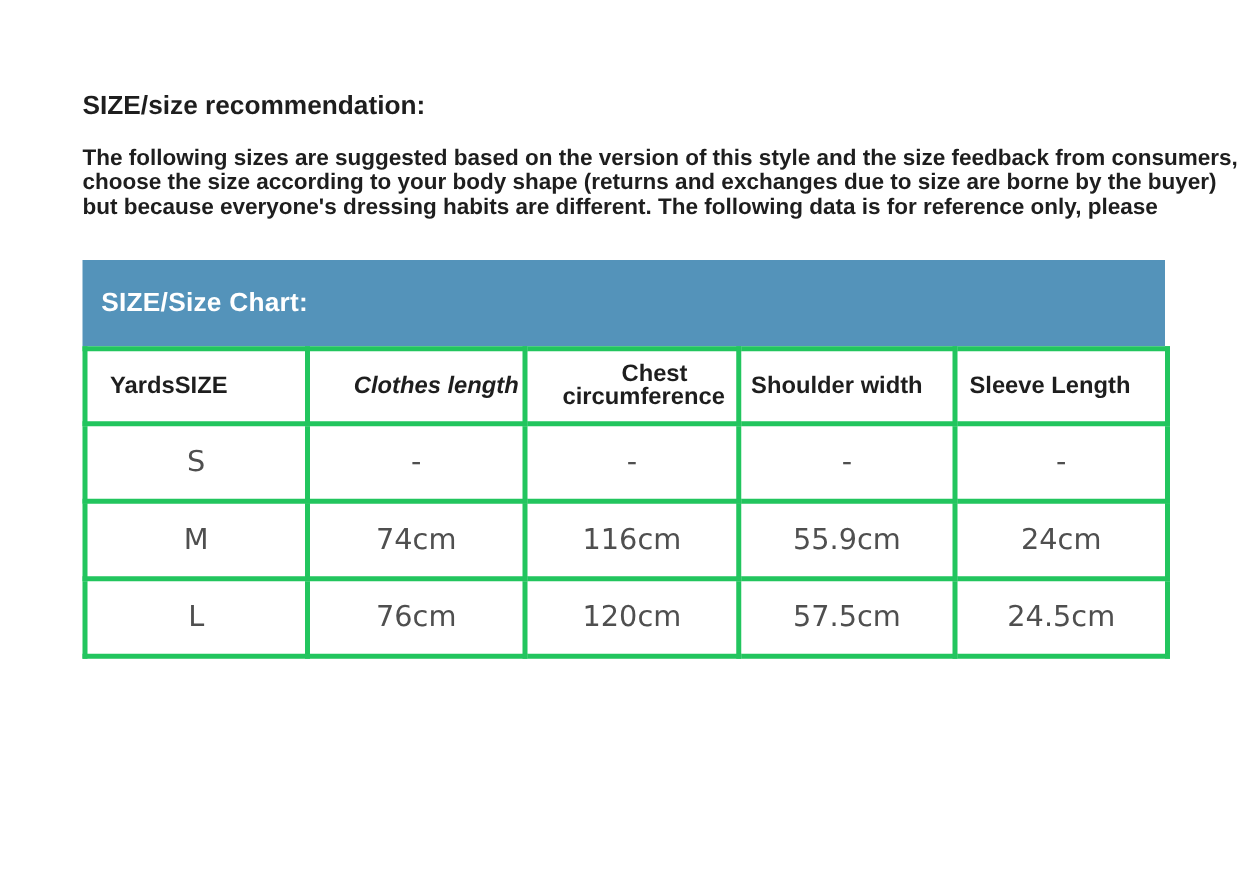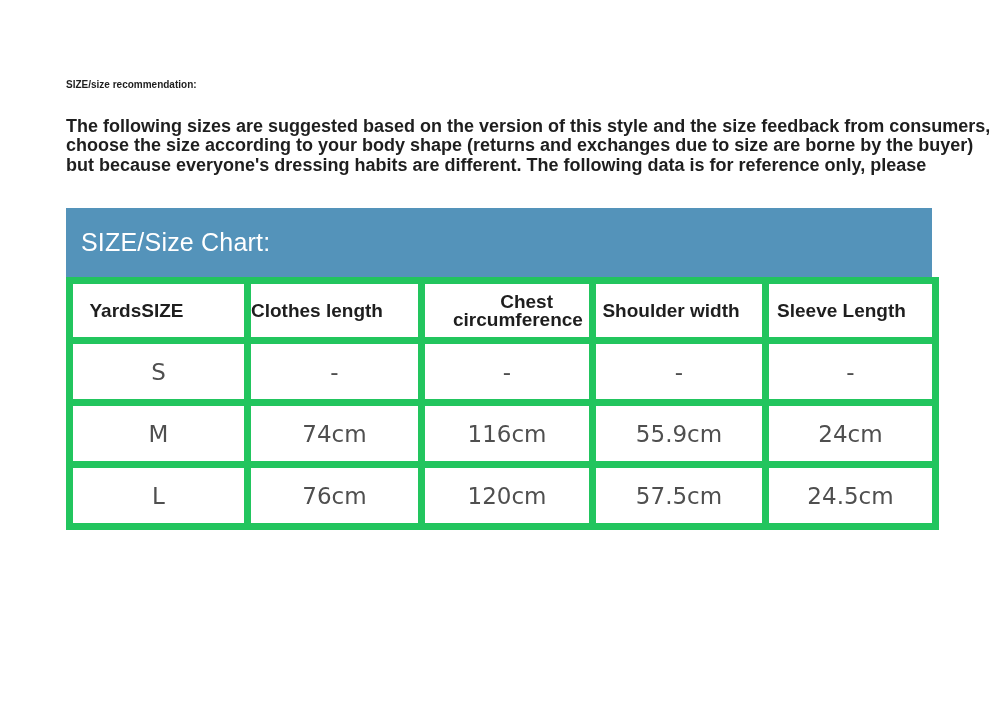--- a/index.html
+++ b/index.html
@@ -13,21 +13,21 @@
     position: relative;
     font-family: "Liberation Sans", "DejaVu Sans", sans-serif;
     overflow: hidden;
   }
 
   
   .intro-title {
     position: absolute;
     left: 66px;
     top: 75px;
-    font-size: 10px;
+    font-size: 21px;
     font-weight: bold;
     color: #1e1e1e;
     line-height: 19px;
   }
   .intro-body {
     position: absolute;
     left: 66px;
     top: 117px;
     font-size: 18px;
     font-weight: bold;
@@ -44,52 +44,52 @@
     width: 866px;
     height: 69px;
     background: #5493ba;
     box-sizing: border-box;
     display: flex;
     align-items: center;
     padding-left: 15px;
   }
   .chart-bar-title {
     color: #ffffff;
-    font-size: 25px;
-    font-weight: normal;
+    font-size: 21px;
+    font-weight: bold;
     letter-spacing: 0.2px;
   }
 
   
   table.size-table {
     position: absolute;
     left: 66px;
     top: 277px;
     width: 866px;
     border-collapse: collapse;
     table-layout: fixed;
   }
   .size-table th,
   .size-table td {
-    border: 7px solid #22c55e;
+    border: 4px solid #22c55e;
     padding: 0;
     text-align: center;
     vertical-align: middle;
     box-sizing: border-box;
     overflow: hidden;
   }
   .size-table thead th {
     height: 60px;
     font-size: 19px;
     font-weight: bold;
     color: #1e1e1e;
     background: #ffffff;
   }
   th.th-size   { padding-right: 44px; }
-  th.th-length { text-align: left; padding-right: 3px; }
+  th.th-length { text-align: right; padding-right: 3px; font-style: italic; }
   th.th-chest  { text-align: left; padding-left: 28px; font-size: 13px; }
   .chest-wrap  { display: inline-block; width: 100px; line-height: 18px; text-align: right; vertical-align: middle; }
   th.th-shoulder { padding-right: 16px; }
   th.th-sleeve   { padding-right: 18px; }
 
   .size-table tbody td {
     height: 62px;
     font-family: "DejaVu Sans", sans-serif;
     font-size: 23px;
     font-weight: 400;

